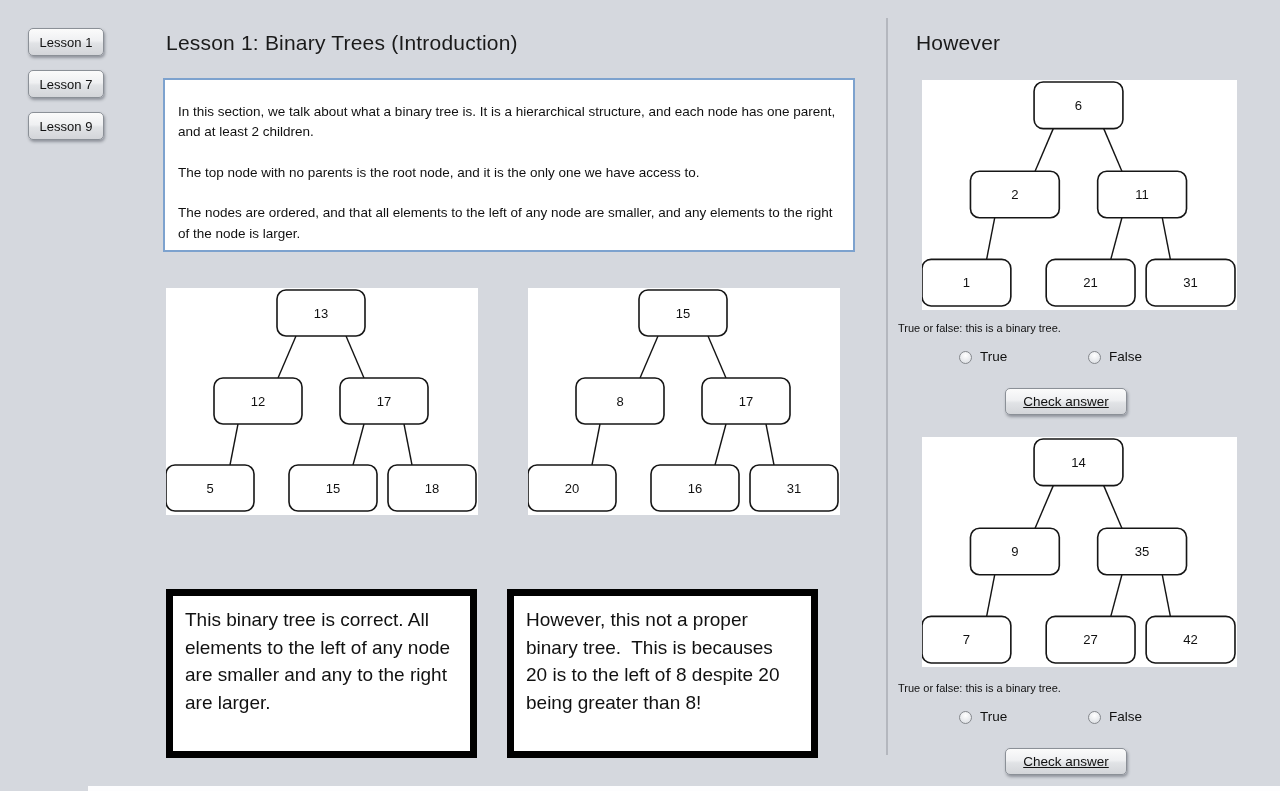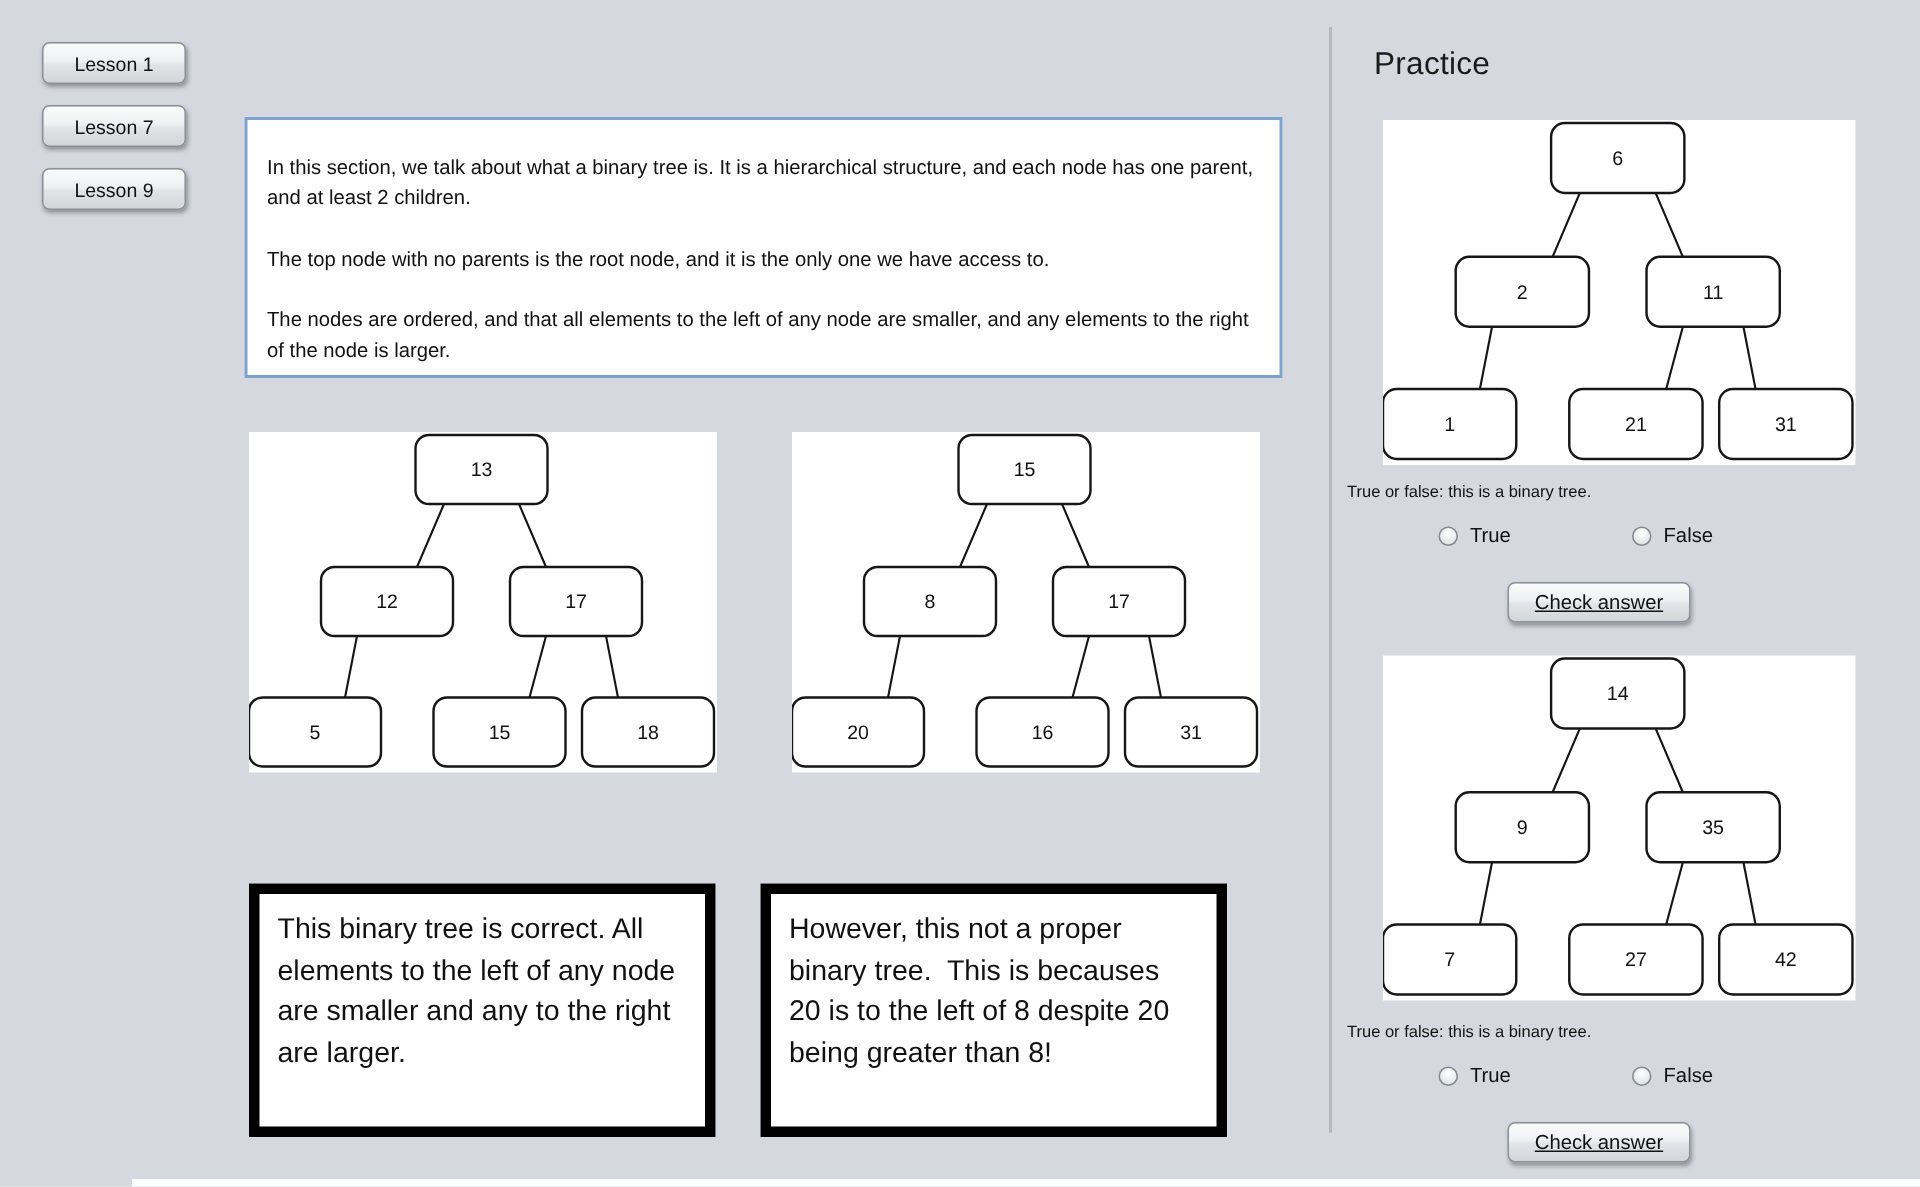--- a/index.html
+++ b/index.html
@@ -11,21 +11,21 @@
   }
   
   .win-btn{
     position:absolute;box-sizing:border-box;
     border:1px solid #8b9097;border-radius:5px;
     background:linear-gradient(to bottom,#fbfbfb 0%,#eff0f2 45%,#e1e3e6 55%,#d3d5d9 100%);
     box-shadow:1px 2px 3px rgba(60,65,75,.45);
     font-family:"Liberation Sans",sans-serif;font-size:13px;color:#111;
     cursor:pointer;padding:0;
   }
-  .lesson-btn{left:28px;width:96px;height:28px;}
+  .lesson-btn{left:28px;width:76px;height:28px;}
   .check-btn{width:122px;height:27px;font-size:13.5px;text-decoration:underline;}
   
   .big-title{
     position:absolute;margin:0;font-weight:400;font-size:21px;color:#1a1a1a;
     letter-spacing:.2px;
   }
   
   .intro-box{
     position:absolute;left:163px;top:78px;width:692px;height:174px;
     box-sizing:border-box;background:#fff;border:2px solid #7da2ce;
@@ -65,20 +65,21 @@
 </style>
 </head>
 <body>
 
 <div class="app">
 
   <button class="win-btn lesson-btn" style="top:28px">Lesson 1</button>
   <button class="win-btn lesson-btn" style="top:70px">Lesson 7</button>
   <button class="win-btn lesson-btn" style="top:112px">Lesson 9</button>
 
+  <h1 class="big-title" style="left:166px;top:31px">Lesson 1: Binary Trees (Introduction)</h1>
 
   <div class="intro-box">In this section, we talk about what a binary tree is. It is a hierarchical structure, and each node has one parent, and at least 2 children.
 
 The top node with no parents is the root node, and it is the only one we have access to.
 
 The nodes are ordered, and that all elements to the left of any node are smaller, and any elements to the right of the node is larger.</div>
 
   <div class="tree-panel" style="left:166px;top:288px;width:312px;height:227px">
     <svg viewBox="0 0 312 227" preserveAspectRatio="none">
         <line x1="130" y1="48" x2="112" y2="90" class="tree-edge"></line>
@@ -122,21 +123,21 @@
         <text x="266" y="204.5" class="tree-label">31</text>
       </svg>
   </div>
 
   <div class="caption-box" style="left:166px;top:541px">This binary tree is correct. All elements to the left of any node are smaller and any to the right are larger.</div>
 
   <div class="caption-box" style="left:507px;top:541px">However, this not a proper binary tree.  This is becauses 20 is to the left of 8 despite 20 being greater than 8!</div>
 
   <div class="divider"></div>
 
-  <h2 class="big-title" style="left:916px;top:31px">Practice</h2>
+  <h2 class="big-title" style="left:916px;top:31px">However</h2>
 
   <div class="tree-panel" style="left:922px;top:80px;width:315px;height:230px">
     <svg viewBox="0 0 312 227" preserveAspectRatio="none">
         <line x1="130" y1="48" x2="112" y2="90" class="tree-edge"></line>
         <line x1="180" y1="48" x2="198" y2="90" class="tree-edge"></line>
         <line x1="72" y1="136" x2="64" y2="177" class="tree-edge"></line>
         <line x1="198" y1="136" x2="187" y2="177" class="tree-edge"></line>
         <line x1="238" y1="136" x2="246" y2="177" class="tree-edge"></line>
         <rect x="111" y="2" width="88" height="46" rx="9" class="tree-node"></rect>
         <text x="155" y="29.5" class="tree-label">6</text>

